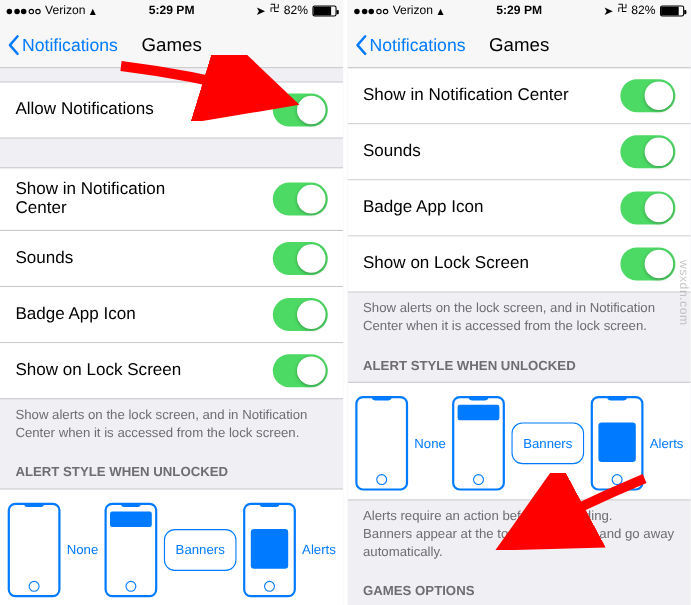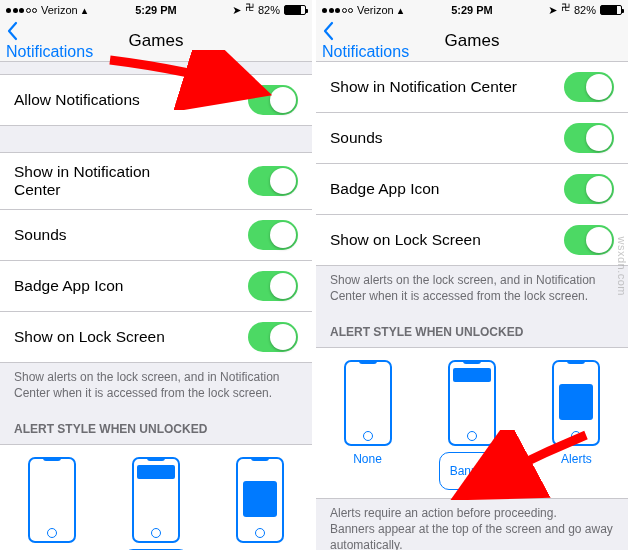--- a/index.html
+++ b/index.html
@@ -41,21 +41,21 @@
     .batt i { display:block; height:100%; width:82%; background:#000;}
     .navbar {
       height: 42px;
       background: #f7f7f7;
       border-bottom: 0.5px solid #c8c7cc;
       position: relative;
       display: flex;
       align-items: center;
       padding: 0 6px;
     }
-    .back { color:#007aff; font-size:16px; display:flex; align-items:flex-start; gap:2px;flex-direction:column;}
+    .back { color:#007aff; font-size:16px; display:flex; align-items:flex-end; gap:2px;}
     .back svg { width:12px; height:20px; }
     .navtitle { position:absolute; left:50%; transform:translateX(-50%); font-weight:400; font-size:17px; }
     .scroll { flex:1; overflow:hidden; }
     .cell {
       background:#fff;
       border-bottom:0.5px solid #c8c7cc;
       padding:10px 14px;
       display:flex;
       align-items:center;
       justify-content:space-between;
@@ -77,21 +77,21 @@
     }
     .header-caps { text-transform:uppercase; padding-top:14px; padding-bottom:6px;font-weight:bold;}
     .alert-row {
       background:#fff;
       border-top:0.5px solid #c8c7cc;
       border-bottom:0.5px solid #c8c7cc;
       display:flex;
       justify-content:space-around;
       padding:12px 4px 8px 4px;
     }
-    .alert-opt { display:flex; flex-direction:column; align-items:center; gap:6px; font-size:12px; color:#007aff;}
+    .alert-opt { display:flex; flex-direction:row; align-items:center; gap:6px; font-size:12px; color:#007aff;}
     .phone-ico {
       width:48px; height:86px; border:2px solid #007aff; border-radius:7px; position:relative;
     }
     .phone-ico::before {
       content:""; position:absolute; top:-1px; left:50%; transform:translateX(-50%);
       width:18px; height:3.5px; background:#007aff; border-radius:0 0 3px 3px;
     }
     .phone-ico::after {
       content:""; position:absolute; bottom:3px; left:50%; transform:translateX(-50%);
       width:8px; height:8px; border:1.5px solid #007aff; border-radius:50%;

